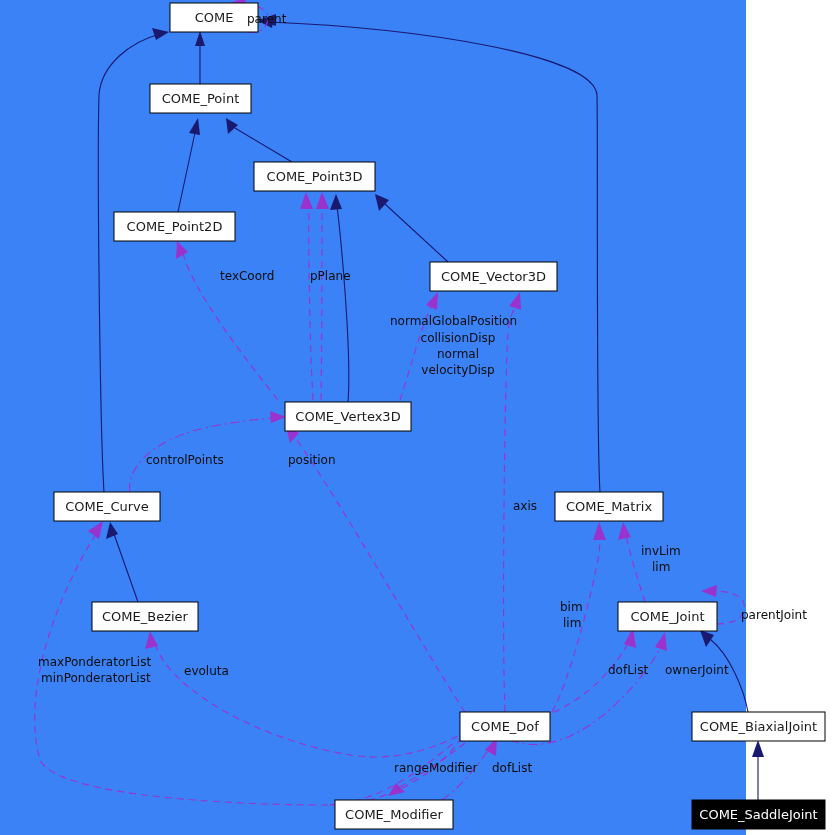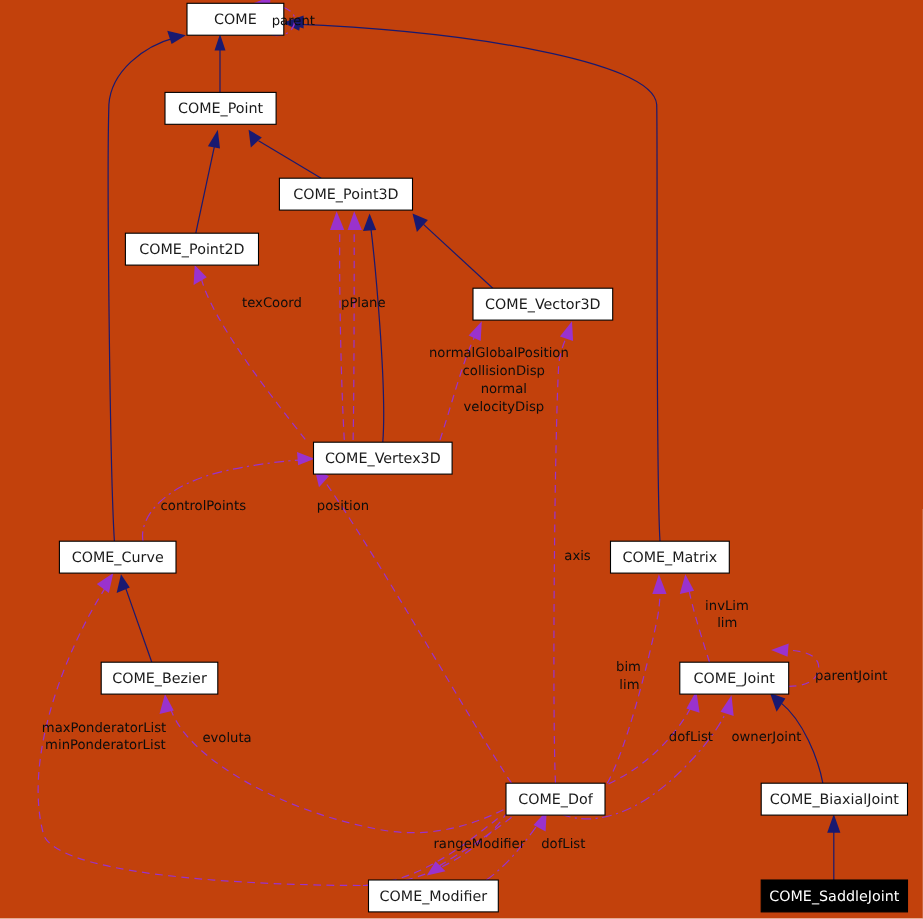--- a/index.html
+++ b/index.html
@@ -8,23 +8,23 @@
     background: #ffffff;
   }
   body {
     width: 839px;
     height: 835px;
     font-family: "DejaVu Sans", sans-serif;
     overflow: hidden;
   }
   #diagram-root {
     position: relative;
-    width: 839px;
+    width: 746px;
     height: 835px;
-    background: #c2410c;
+    background: #3b82f6;
   }
   svg#uml-svg {
     position: absolute;
     left: 0;
     top: 0;
     width: 839px;
     height: 835px;
     display: block;
   }
   .node-box {

